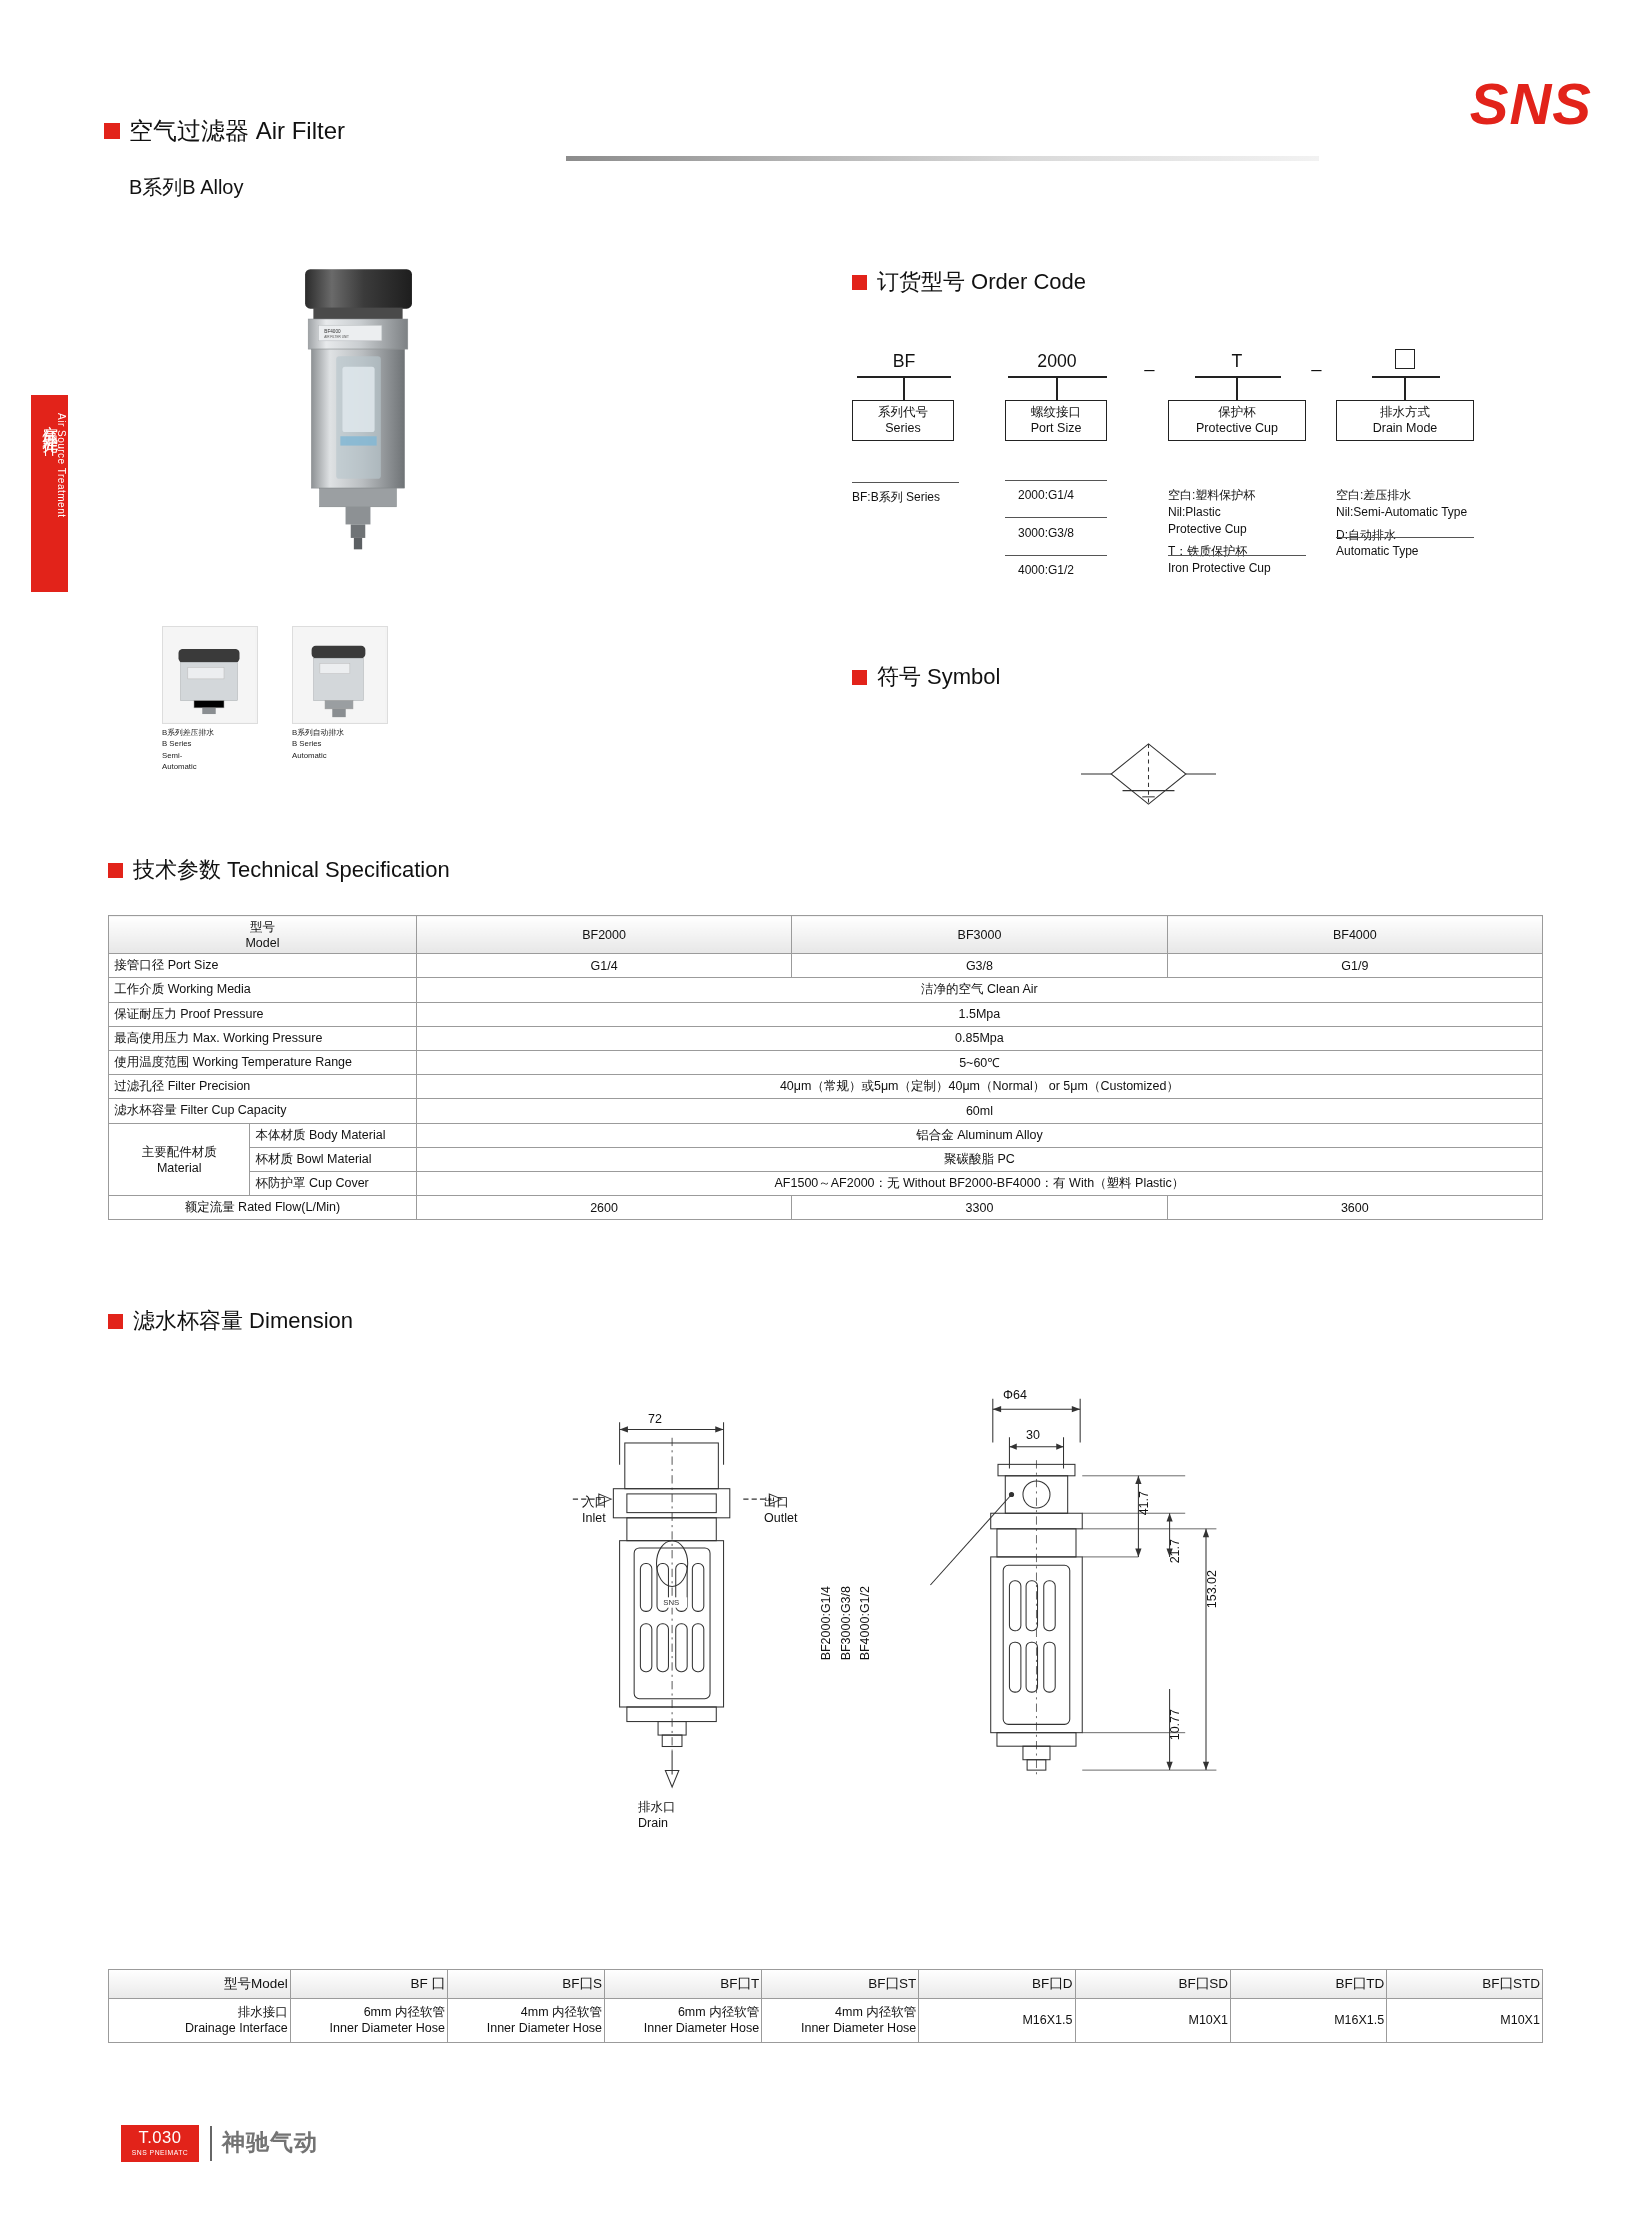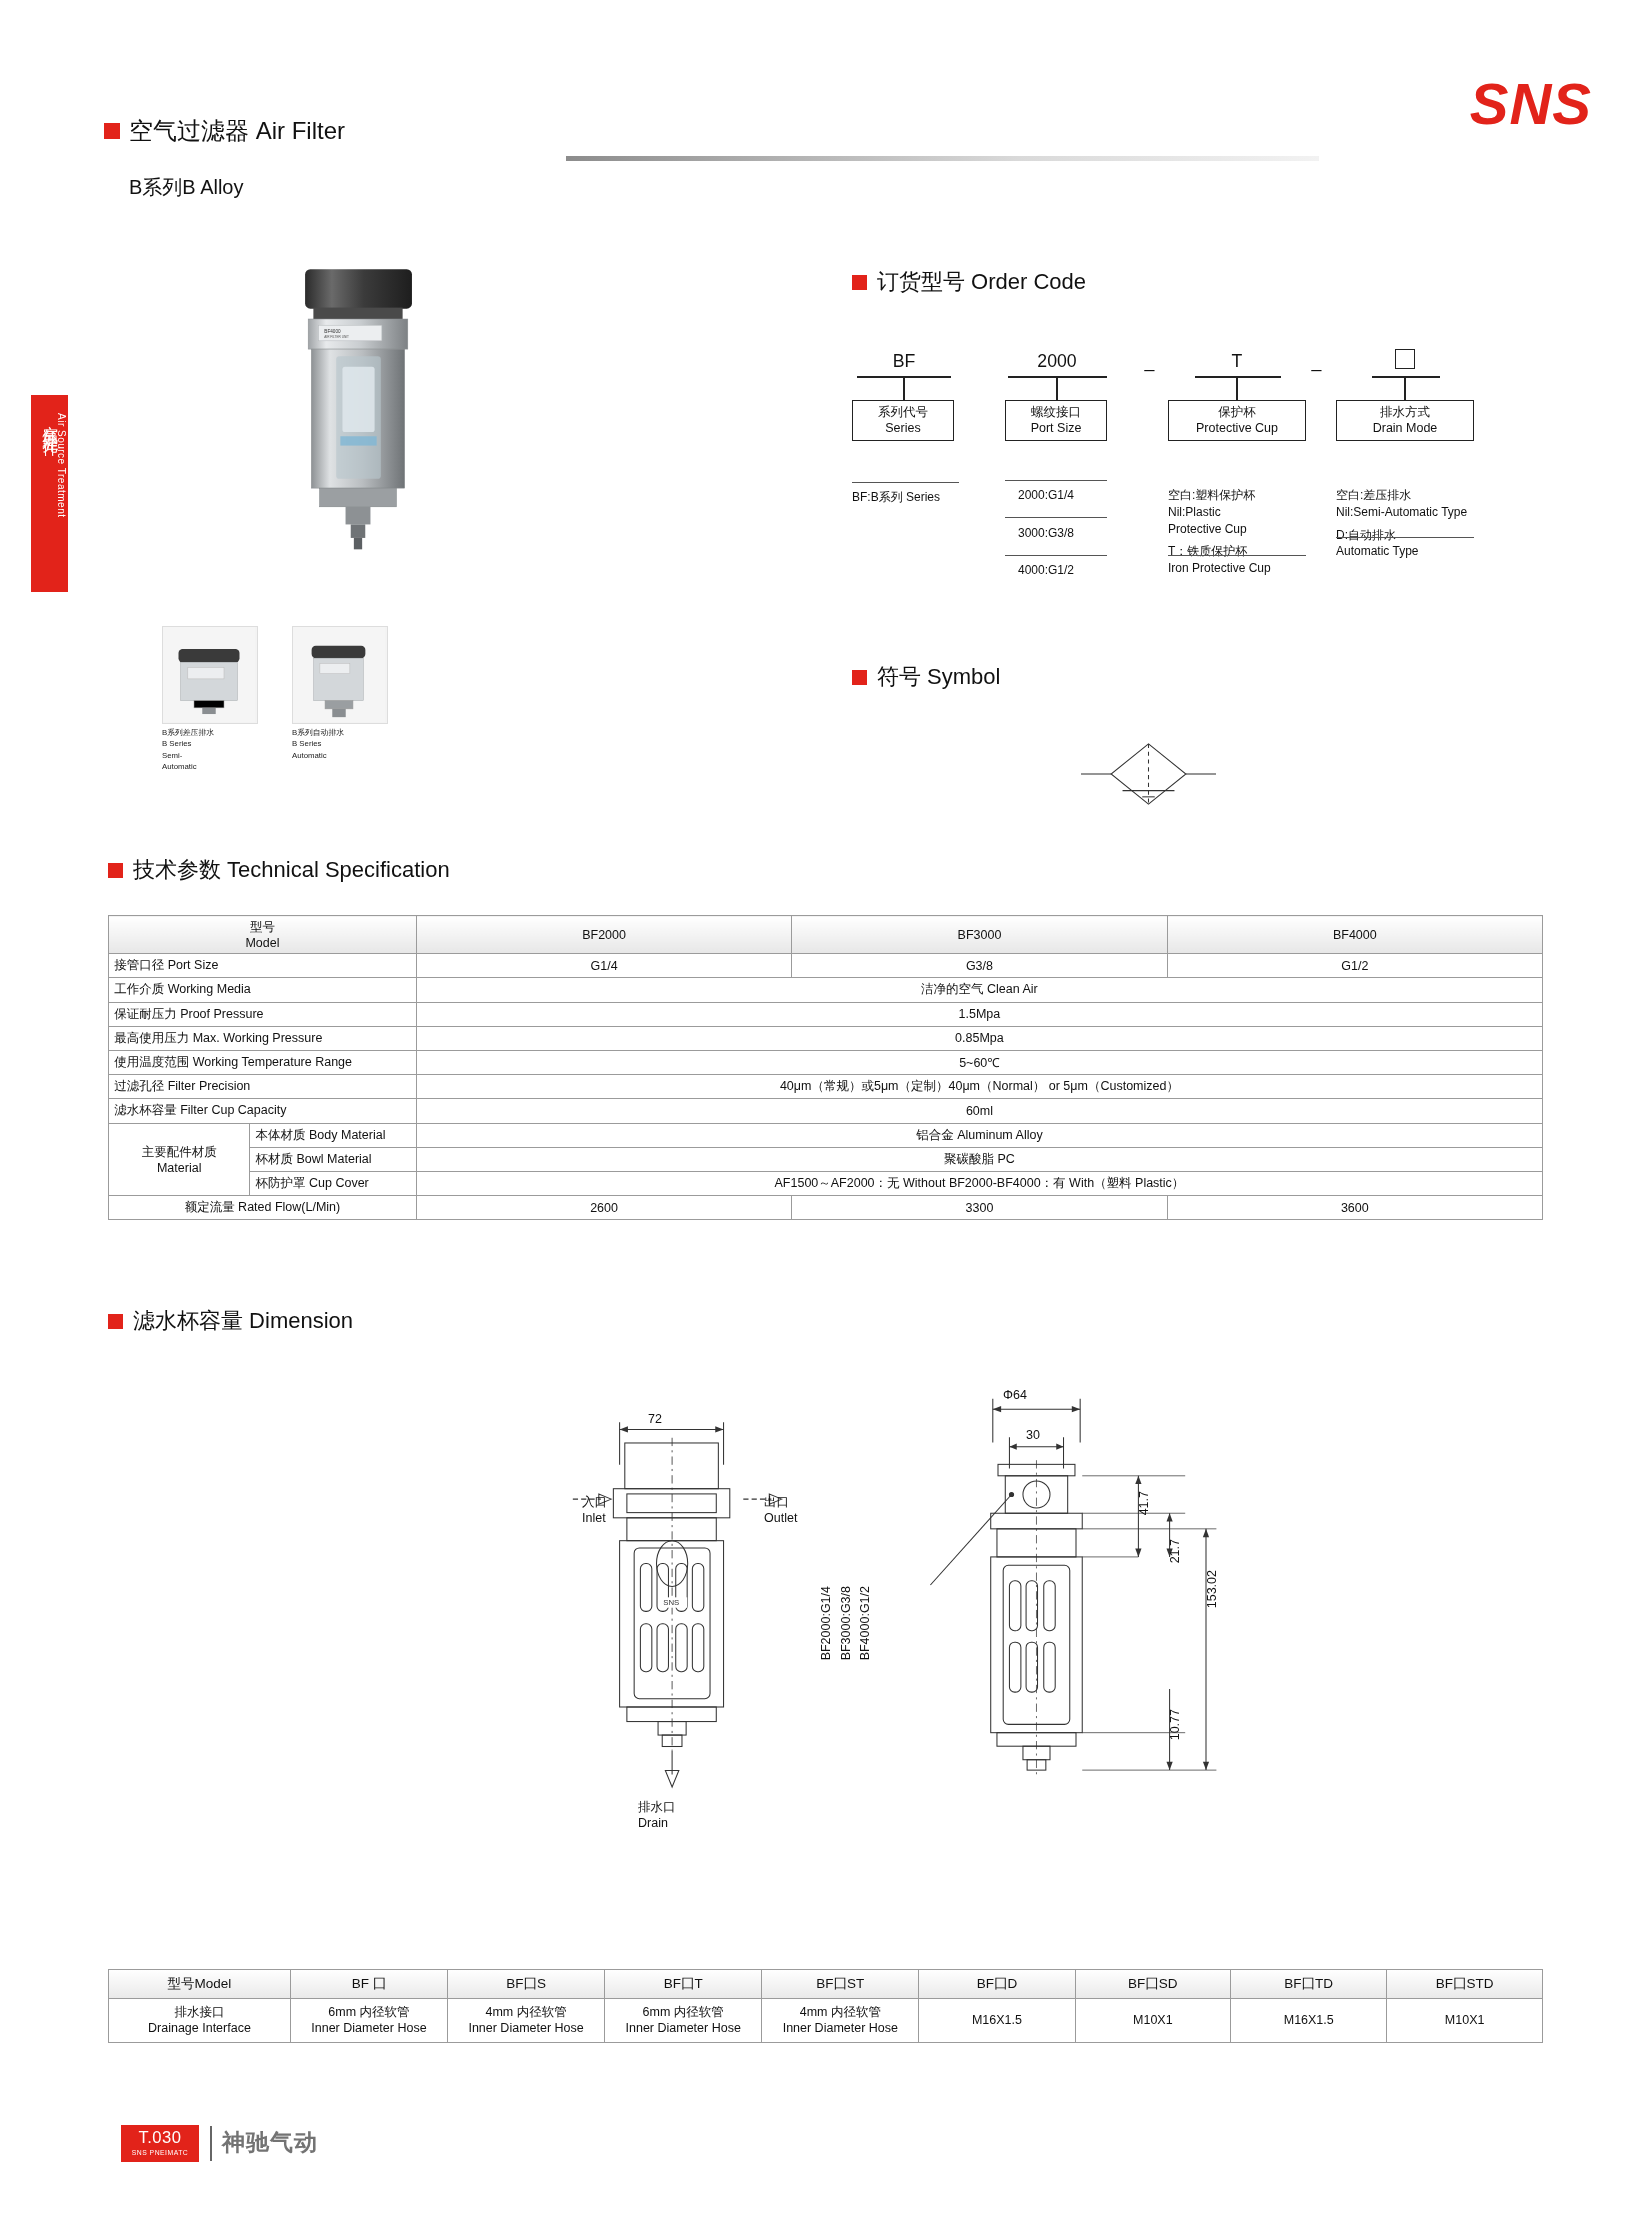--- a/index.html
+++ b/index.html
@@ -46,21 +46,21 @@
 
   
   table.spec{position:absolute;border-collapse:collapse;font-size:12.5px;}
   table.spec td{border:0.5px solid #9b9b9b;padding:3.1px 5.2px;vertical-align:middle;}
   table.spec td.lbl{text-align:left;}
   table.spec td.ctr{text-align:center;}
   .grad-head{background:linear-gradient(to bottom,#ffffff,#e7e7e7);}
 
   
   table.bt{position:absolute;border-collapse:collapse;font-size:12.5px;}
-  table.bt td{border:0.5px solid #9b9b9b;text-align:center;padding:5.2px 2.1px;line-height:1.3;}
+  table.bt td{border:0.5px solid #9b9b9b;text-align:right;padding:5.2px 2.1px;line-height:1.3;}
   .bt-head{background:linear-gradient(to bottom,#ffffff,#e9e9e9);font-size:13.5px;}
 
   
   .dim-txt{position:absolute;font-size:12.5px;white-space:nowrap;}
   .dim-vtxt{position:absolute;font-size:12.5px;white-space:nowrap;writing-mode:vertical-rl;transform:rotate(180deg);}
 
   
   .foot-box{position:absolute;left:121px;top:2125px;width:78px;height:37px;background:#e2231a;color:#fff;text-align:center;}
   .foot-box .t1{font-size:16.6px;line-height:1;padding-top:5.2px;letter-spacing:0.5px;}
   .foot-box .t2{font-size:6.8px;letter-spacing:0.5px;padding-top:2.1px;}
@@ -249,21 +249,21 @@
       </td>
       <td class="ctr grad-head" style="width:364px;">BF2000</td>
       <td class="ctr grad-head" style="width:364px;">BF3000</td>
       <td class="ctr grad-head" style="width:364px;">BF4000</td>
     </tr>
 
     <tr>
       <td class="lbl" colspan="2">接管口径 Port  Size</td>
       <td class="ctr">G1/4</td>
       <td class="ctr">G3/8</td>
-      <td class="ctr">G1/2</td>
+      <td class="ctr">G1/9</td>
     </tr>
     <tr>
       <td class="lbl" colspan="2">工作介质 Working  Media</td>
       <td class="ctr" colspan="3">洁净的空气 Clean Air</td>
     </tr>
     <tr>
       <td class="lbl" colspan="2">保证耐压力 Proof  Pressure</td>
       <td class="ctr" colspan="3">1.5Mpa</td>
     </tr>
     <tr>

